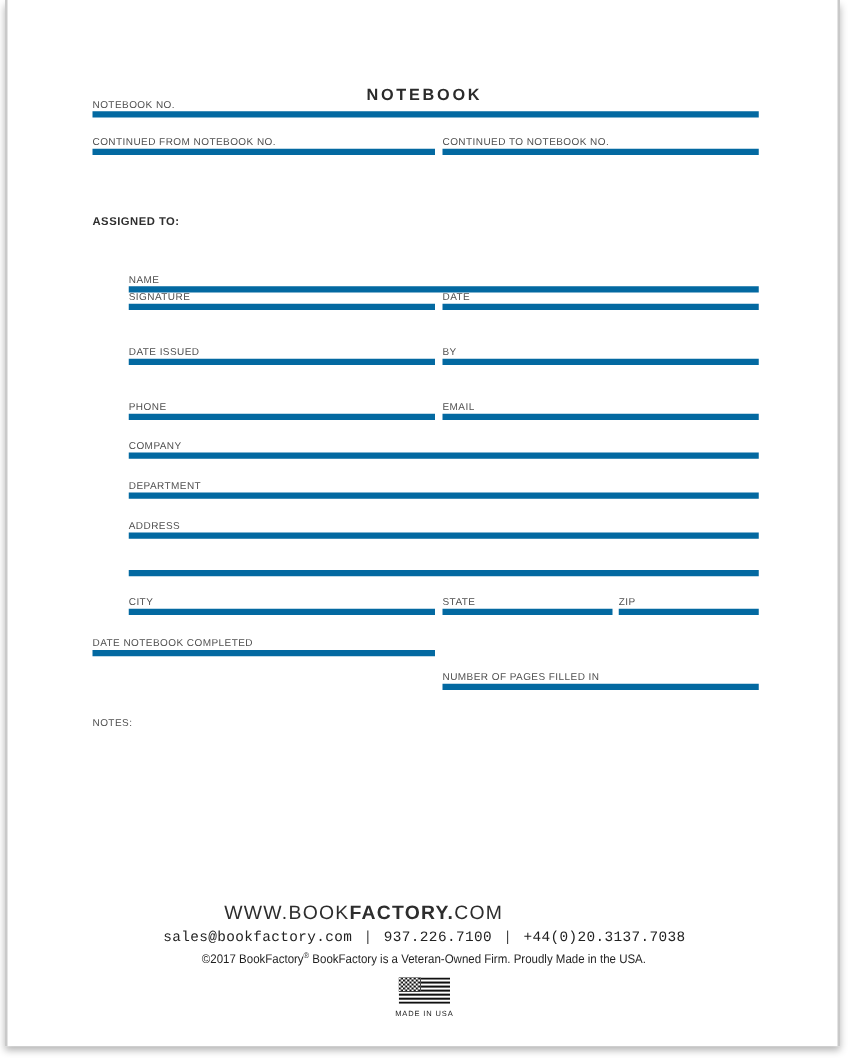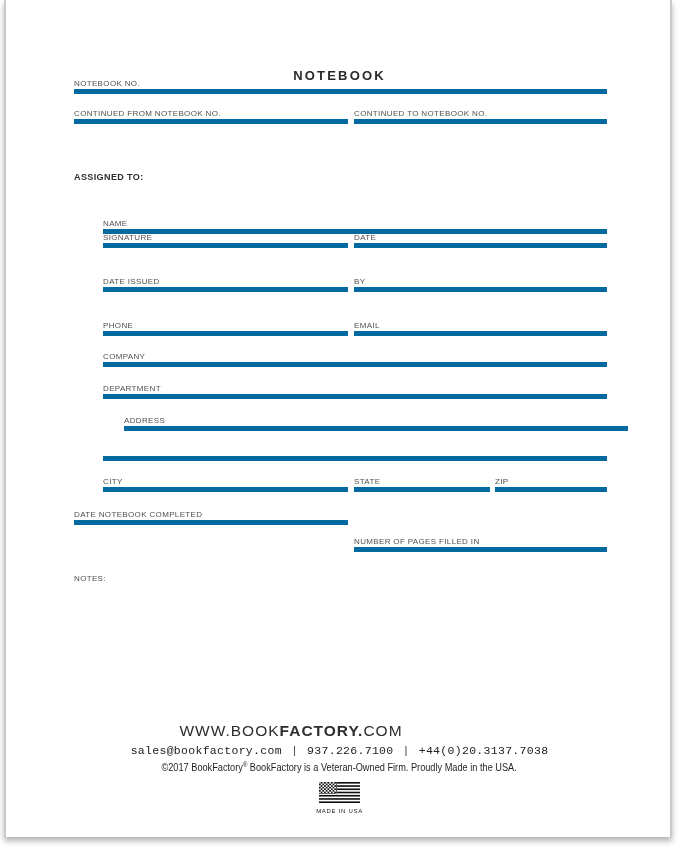--- a/index.html
+++ b/index.html
@@ -104,21 +104,21 @@
 </div>
 
 <div class="f" style="left:103px;top:348px;width:504px;">
   <span class="lbl">COMPANY</span>
 </div>
 
 <div class="f" style="left:103px;top:380px;width:504px;">
   <span class="lbl">DEPARTMENT</span>
 </div>
 
-<div class="f" style="left:103px;top:412px;width:504px;margin-left:21px;">
+<div class="f" style="left:103px;top:412px;width:504px;">
   <span class="lbl">ADDRESS</span>
 </div>
 
 <div class="f" style="left:103px;top:442px;width:504px;"></div>
 
 <div class="f" style="left:103px;top:473px;width:245px;">
   <span class="lbl">CITY</span>
 </div>
 <div class="f" style="left:354px;top:473px;width:136px;text-align:right;">
   <span class="lbl">STATE</span>

